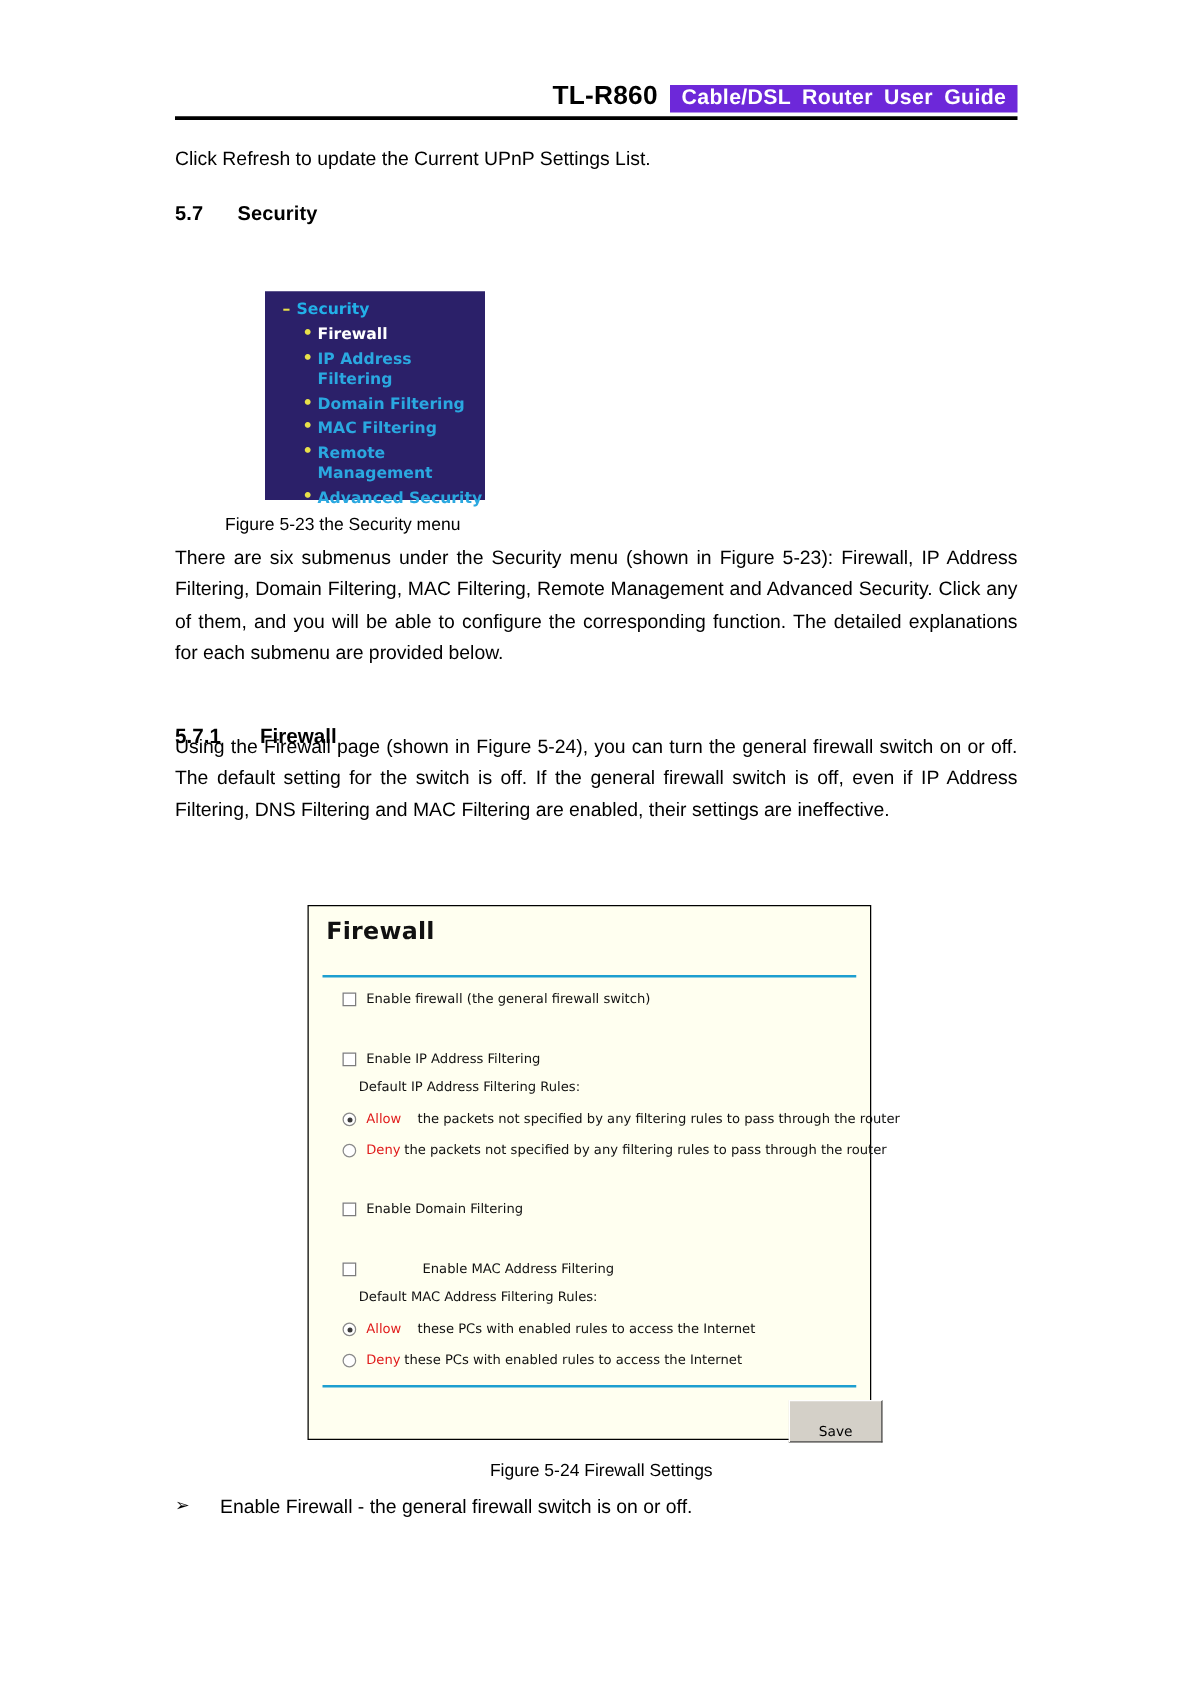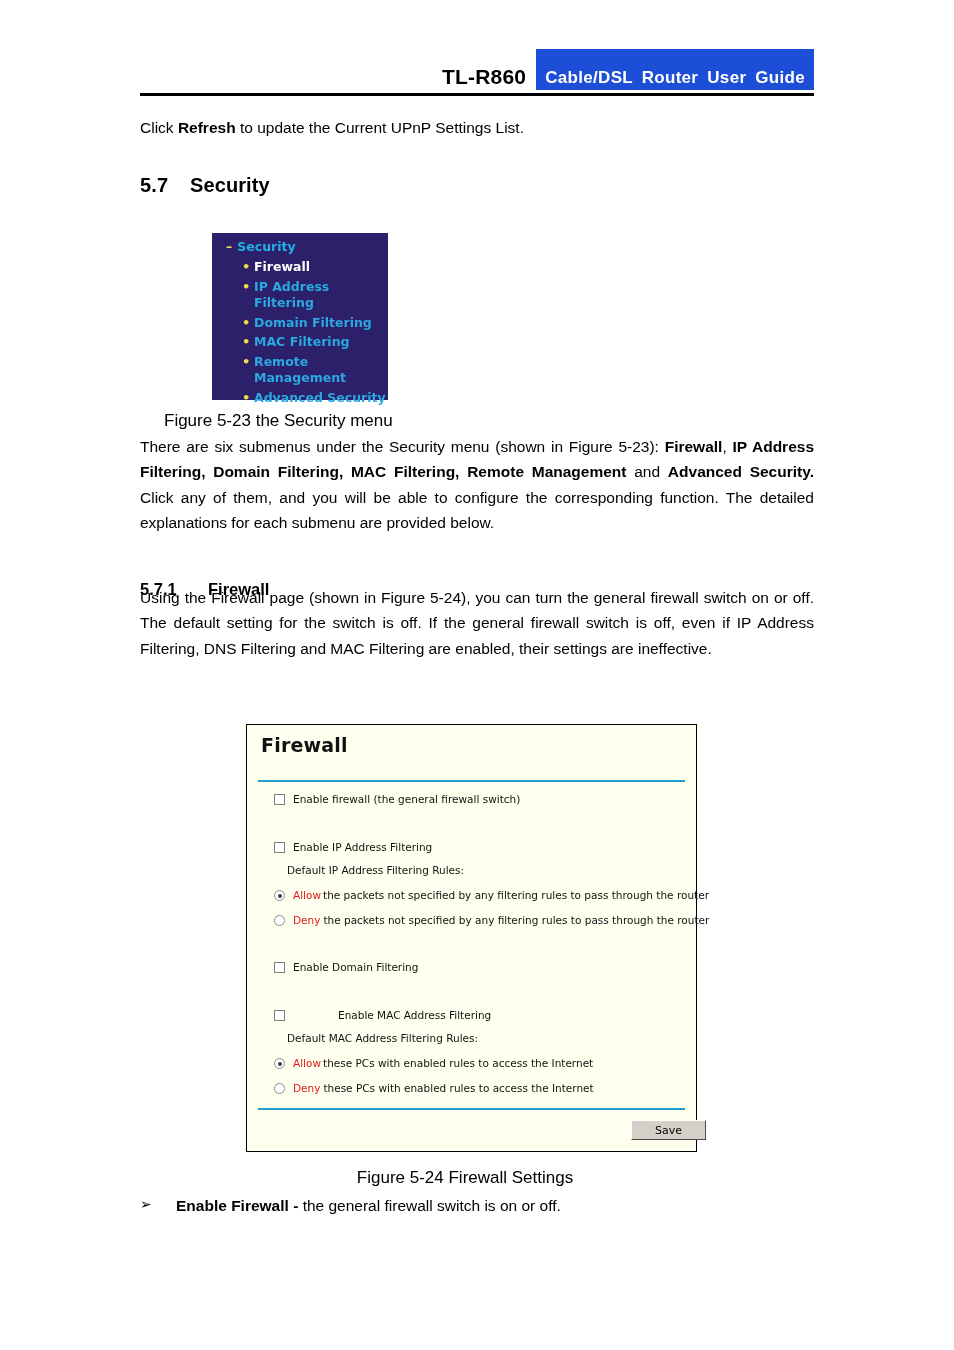--- a/index.html
+++ b/index.html
@@ -31,25 +31,25 @@
     height: 28px;
   }
   .header-model {
     font-size: 21px;
     font-weight: bold;
     letter-spacing: 0.2px;
     padding-right: 10px;
     padding-bottom: 1px;
   }
   .header-badge {
-    background: #1d4ed8;
+    background: #6d28d9;
     color: #ffffff;
     font-size: 17px;
     font-weight: bold;
-    padding: 19px 9px 3px 9px;
+    padding: 0 9px 3px 9px;
     letter-spacing: 0.3px;
     word-spacing: 4px;
     line-height: 1.12;
   }
   .header-rule {
     position: absolute;
     left: 0;
     top: 31px;
     width: 674px;
     height: 3px;
@@ -58,27 +58,27 @@
 
   
   .intro-line {
     position: absolute;
     left: 140px;
     top: 117px;
     width: 674px;
     font-size: 15.5px;
     line-height: 1.45;
   }
-  b, strong { font-weight: bold; }
+  b, strong { font-weight: normal; }
 
   .h2 {
     position: absolute;
     left: 140px;
-    top: 174px;
-    font-size: 20px;
+    top: 163px;
+    font-size: 16px;
     font-weight: bold;
     letter-spacing: 0.1px;
   }
   .h2 .num { display: inline-block; width: 50px; }
 
   .h3 {
     position: absolute;
     left: 140px;
     top: 580px;
     font-size: 16.5px;
@@ -93,22 +93,22 @@
     font-size: 15.5px;
     line-height: 1.63;
     text-align: justify;
   }
   .para.p-sixsub { top: 434px; }
   .para.p-usingfw { top: 585px; }
 
   .fig-caption {
     position: absolute;
     width: 674px;
-    left: 128px;
-    font-size: 17px;
+    left: 144px;
+    font-size: 14px;
     text-align: center;
   }
   .fig-caption.cap-23 { top: 411px; text-align: left; padding-left: 36px; width: 638px; }
   .fig-caption.cap-24 { top: 1168px; }
 
   .bullet-row {
     position: absolute;
     left: 140px;
     top: 1194px;
     width: 674px;
@@ -246,42 +246,42 @@
   .radio.on::after {
     content: "";
     position: absolute;
     left: 2.5px;
     top: 2.5px;
     width: 4px;
     height: 4px;
     border-radius: 50%;
     background: #3a3a3a;
   }
-  .kw-allow { color: #e01b1b; padding-right: 2px; }
+  .kw-allow { color: #e01b1b; padding-right: 13px; }
   .kw-deny  { color: #e01b1b; padding-right: 3px; }
 
   .fw-save {
     position: absolute;
     left: 384px;
     top: 395px;
     width: 75px;
     height: 20px;
     background: #d4d0c8;
     border-top: 1.5px solid #ffffff;
     border-left: 1.5px solid #ffffff;
     border-right: 1.5px solid #4a4a4a;
     border-bottom: 1.5px solid #4a4a4a;
     font-family: "DejaVu Sans", sans-serif;
     font-size: 11px;
     color: #000;
     text-align: center;
     line-height: 17px;
     box-sizing: border-box;
     cursor: pointer;
-    padding: 0;
+    padding: 16px;
   }
 </style>
 </head>
 <body>
 
 <div class="page-header">
   <div class="header-inner">
     <span class="header-model">TL-R860</span>
     <span class="header-badge">Cable/DSL  Router  User  Guide</span>
   </div>

